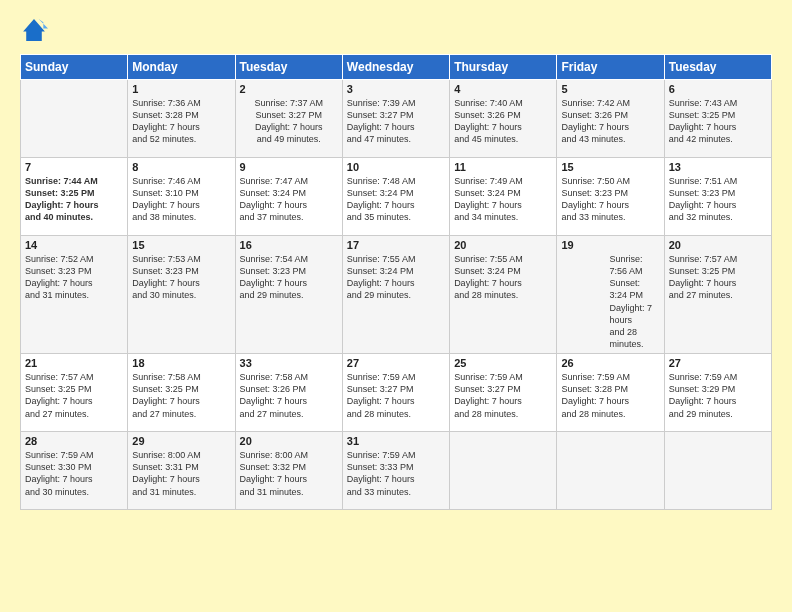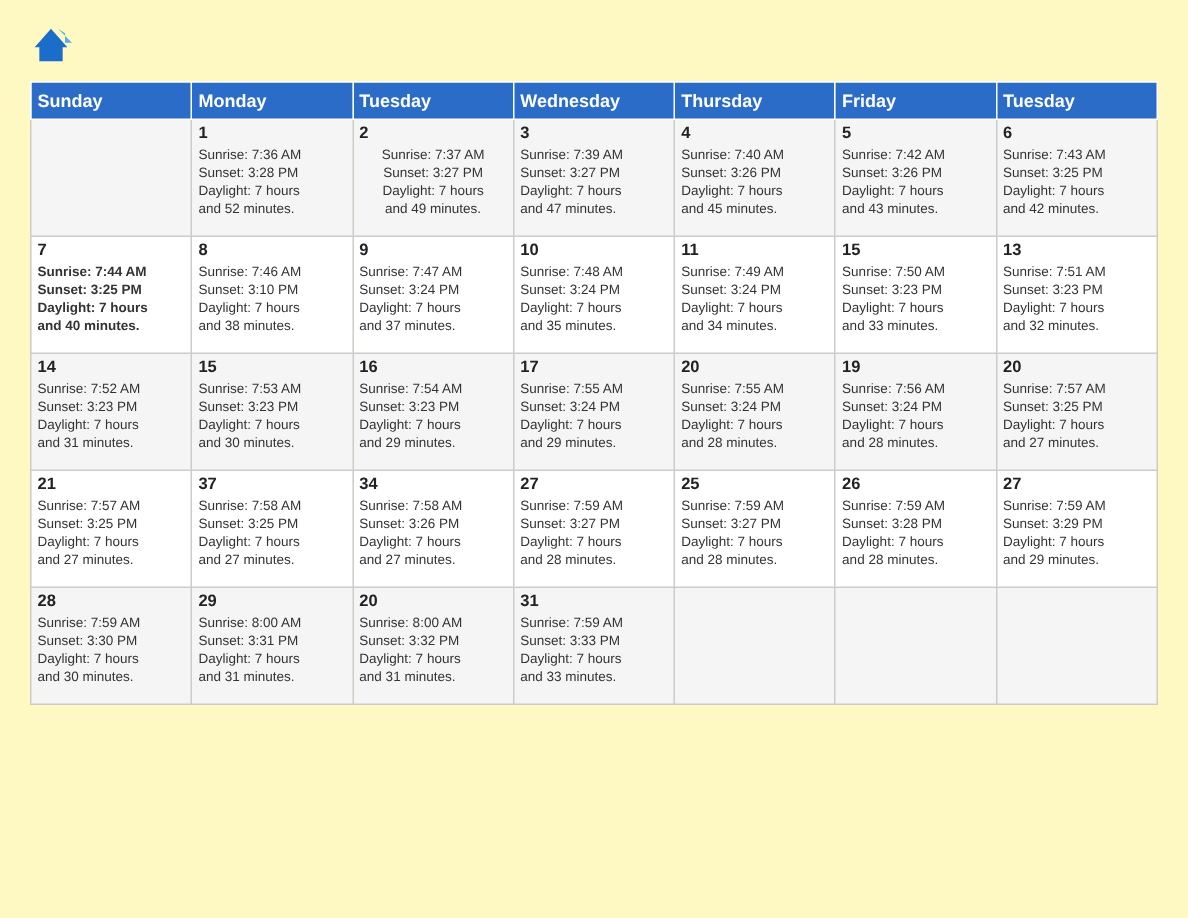--- a/index.html
+++ b/index.html
@@ -254,21 +254,21 @@
           </td>
           <td>
             <span class="day-num">20</span>
             <div class="cell-info" style="white-space: pre-line;">Sunrise: 7:55 AM
 Sunset: 3:24 PM
 Daylight: 7 hours
 and 28 minutes.</div>
           </td>
           <td>
             <span class="day-num">19</span>
-            <div class="cell-info" style="white-space: pre-line;">Sunrise: 7:56 AM
+            <div class="cell-info" style="white-space: pre-line; margin-left: 48px;">Sunrise: 7:56 AM
 Sunset: 3:24 PM
 Daylight: 7 hours
 and 28 minutes.</div>
           </td>
           <td>
             <span class="day-num">20</span>
             <div class="cell-info" style="white-space: pre-line;">Sunrise: 7:57 AM
 Sunset: 3:25 PM
 Daylight: 7 hours
 and 27 minutes.</div>
@@ -276,28 +276,28 @@
         </tr>
         <tr>
           <td>
             <span class="day-num">21</span>
             <div class="cell-info" style="white-space: pre-line;">Sunrise: 7:57 AM
 Sunset: 3:25 PM
 Daylight: 7 hours
 and 27 minutes.</div>
           </td>
           <td>
-            <span class="day-num">37</span>
+            <span class="day-num">18</span>
             <div class="cell-info" style="white-space: pre-line;">Sunrise: 7:58 AM
 Sunset: 3:25 PM
 Daylight: 7 hours
 and 27 minutes.</div>
           </td>
           <td>
-            <span class="day-num">34</span>
+            <span class="day-num">33</span>
             <div class="cell-info" style="white-space: pre-line;">Sunrise: 7:58 AM
 Sunset: 3:26 PM
 Daylight: 7 hours
 and 27 minutes.</div>
           </td>
           <td>
             <span class="day-num">27</span>
             <div class="cell-info" style="white-space: pre-line;">Sunrise: 7:59 AM
 Sunset: 3:27 PM
 Daylight: 7 hours

